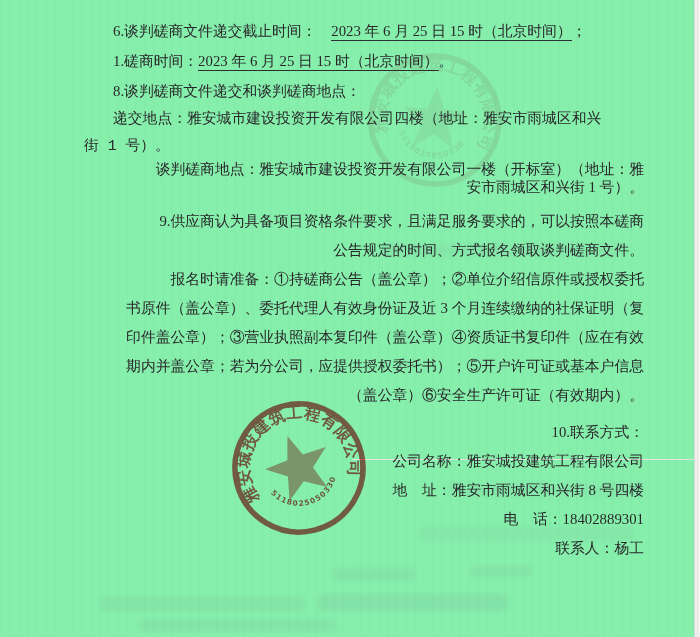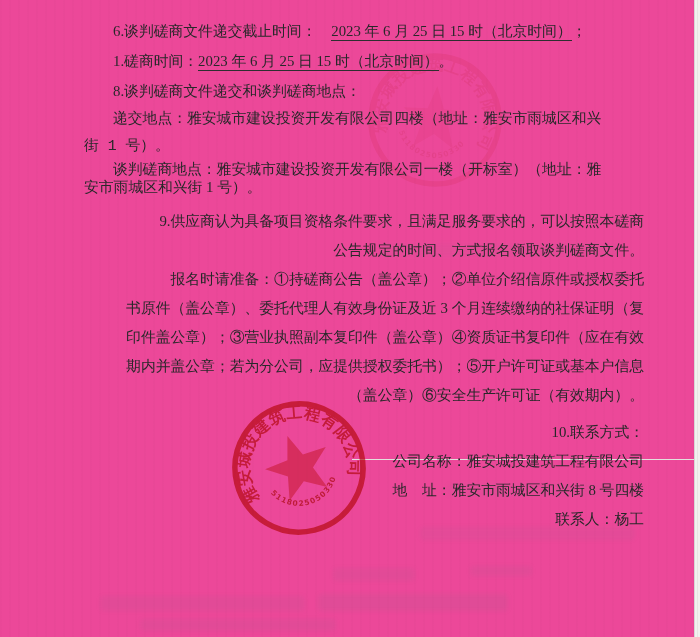--- a/index.html
+++ b/index.html
@@ -1,38 +1,38 @@
 <!DOCTYPE html>
 <html><head>
 <meta charset="utf-8">
 <style>
   html,body{margin:0;padding:0;background:#e9e8e6;}
   .page{
     position:relative;
     width:700px;height:637px;
-    background:#ec4899;
+    background:#86efac;
     overflow:hidden;
     font-family:"Liberation Serif","DejaVu Serif",serif;
     color:#28282a;
   }
   
   .page::after{
     content:"";position:absolute;inset:0;pointer-events:none;
     background:repeating-linear-gradient(90deg,rgba(0,0,0,0.013) 0 2px,rgba(0,0,0,0) 2px 9px);
   }
   .content{
     position:absolute;left:84px;top:0;width:560px;
     padding-top:16px;
     font-size:14.8px;
     z-index:3;
   }
   .ln{white-space:nowrap;}
   .lh30{line-height:30px;}
   .lh27{line-height:27px;font-family:Liberation Mono, monospace;}
-  .lh18{line-height:18px;}
+  .lh18{line-height:18px;text-align:right;}
   .lh29{line-height:29px;text-align:right;}
   .i2{padding-left:29px;}
   .i3{padding-left:46px;}
   .mt11{margin-top:11px;}
   .mt5{margin-top:8px;}
   .und{border-bottom:1px solid #2e2e30;padding-bottom:1px;}
 
   
   .stamp{position:absolute;width:160px;height:160px;z-index:4;mix-blend-mode:multiply;}
   .stamp-main{left:219px;top:388px;transform:rotate(-14deg);opacity:.88;}
@@ -74,20 +74,21 @@
 
     <div class="ln lh29 i3">报名时请准备：①持磋商公告（盖公章）；②单位介绍信原件或授权委托</div>
     <div class="ln lh29">书原件（盖公章）、委托代理人有效身份证及近 3 个月连续缴纳的社保证明（复</div>
     <div class="ln lh29">印件盖公章）；③营业执照副本复印件（盖公章）④资质证书复印件（应在有效</div>
     <div class="ln lh29">期内并盖公章；若为分公司，应提供授权委托书）；⑤开户许可证或基本户信息</div>
     <div class="ln lh29">（盖公章）⑥安全生产许可证（有效期内）。</div>
 
     <div class="ln lh29 i2 mt5">10.联系方式：</div>
     <div class="ln lh29 i2">公司名称：雅安城投建筑工程有限公司</div>
     <div class="ln lh29 i2">地　址：雅安市雨城区和兴街 8 号四楼</div>
+    <div class="ln lh29 i2">电　话：18402889301</div>
     <div class="ln lh29 i2">联系人：杨工</div>
   </div>
 
   <svg class="stamp stamp-main" viewBox="0 0 160 160" aria-hidden="true">
     <defs>
       <path id="arcTop1" d="M 34.7,101.1 A 50,50 0 1 1 125.3,101.1" fill="none"></path>
       <path id="arcNum1" d="M 47.8,100.1 A 38,38 0 0 0 112.2,100.1" fill="none"></path>
     </defs>
     <circle cx="80" cy="80" r="64" fill="none" stroke="#d24b4b" stroke-width="5.5"></circle>
     <polygon transform="rotate(-6 80 80)" points="80,46 88.2,68.7 112.3,69.5 93.3,84.3 100,107.5 80,94 60,107.5 66.7,84.3 47.7,69.5 71.8,68.7" fill="#e17f7a" opacity="0.85"></polygon>

